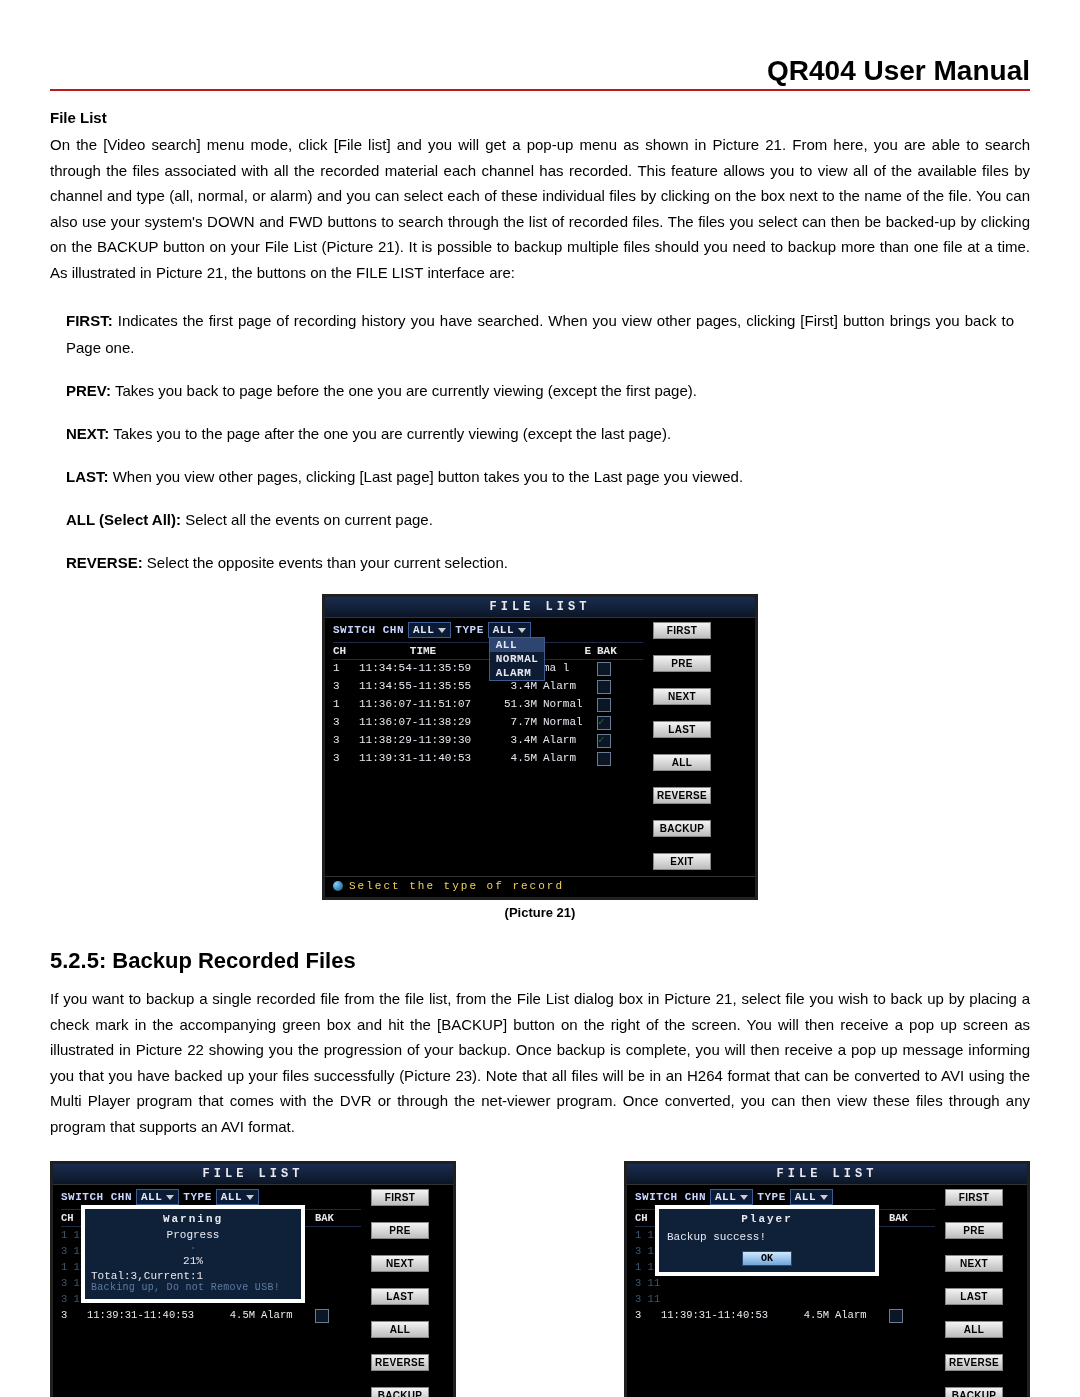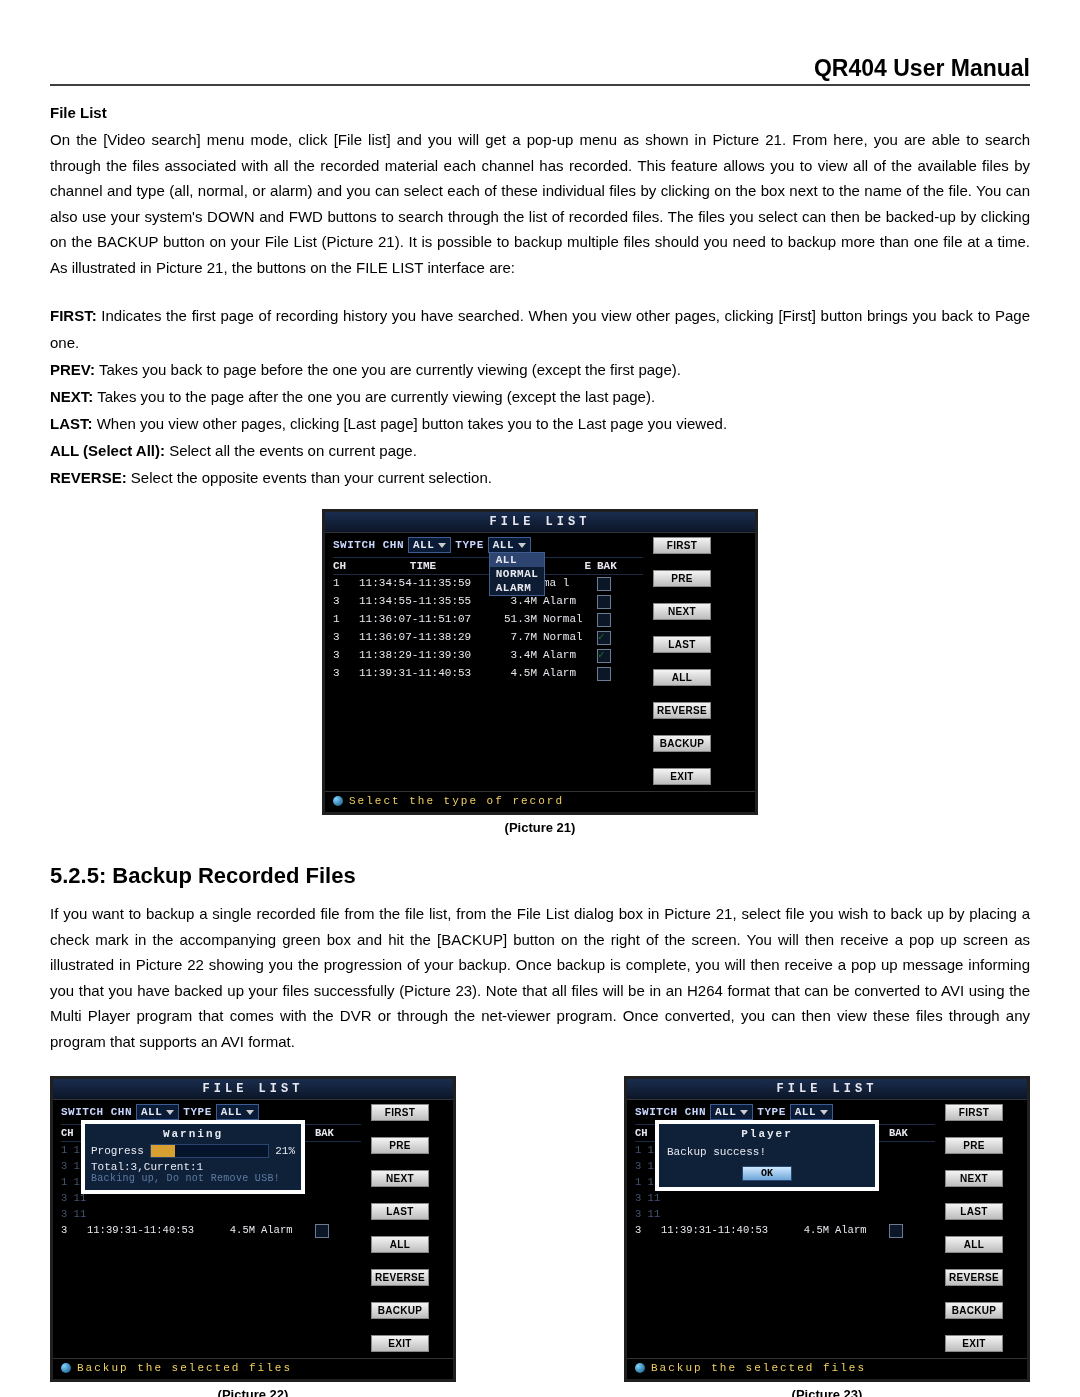--- a/index.html
+++ b/index.html
@@ -8,38 +8,38 @@
     font-family: Arial, Helvetica, sans-serif;
     font-size: 15px;
     color: #000;
     background: #fff;
     width: 1080px;
     box-sizing: border-box;
   }
   .doc-header {
     text-align: right;
     font-weight: bold;
-    font-size: 23px;
-    border-bottom: 2px solid #404040;
+    font-size: 28px;
+    border-bottom: 2px solid #b91c1c;
     padding-bottom: 2px;
     margin-bottom: 18px;
   }
   .section-label {
     font-weight: bold;
     font-size: 15px;
     margin-bottom: 6px;
   }
   .body-para {
     text-align: justify;
     line-height: 1.7;
     margin: 0 0 22px 0;
   }
   .def-line {
     line-height: 1.8;
-    margin: 0;
+    margin: 16px;
   }
   .def-line b { font-weight: bold; }
   .section-heading {
     font-size: 22px;
     font-weight: bold;
     margin: 28px 0 12px 0;
   }
   .figure-wrap {
     text-align: center;
     margin: 18px 0 8px 0;
@@ -195,21 +195,21 @@
     padding:4px 6px 6px 6px;
     font-size:11px;
   }
   .overlay .ov-title {
     text-align:center;
     font-weight:bold;
     letter-spacing:2px;
     margin-bottom:4px;
     color:#e8e8f0;
   }
-  .overlay .row { display:flex; align-items:center; gap:6px; margin:3px 0; }
+  .overlay .row { display:flex; align-items:center; gap:6px; margin:3px 0;flex-direction:column; }
   .pbar {
     flex:1;
     height:12px;
     background:#05142a;
     border:1px solid #2a4670;
     position:relative;
   }
   .pbar .fill {
     position:absolute;left:0;top:0;bottom:0;
     width:21%;

